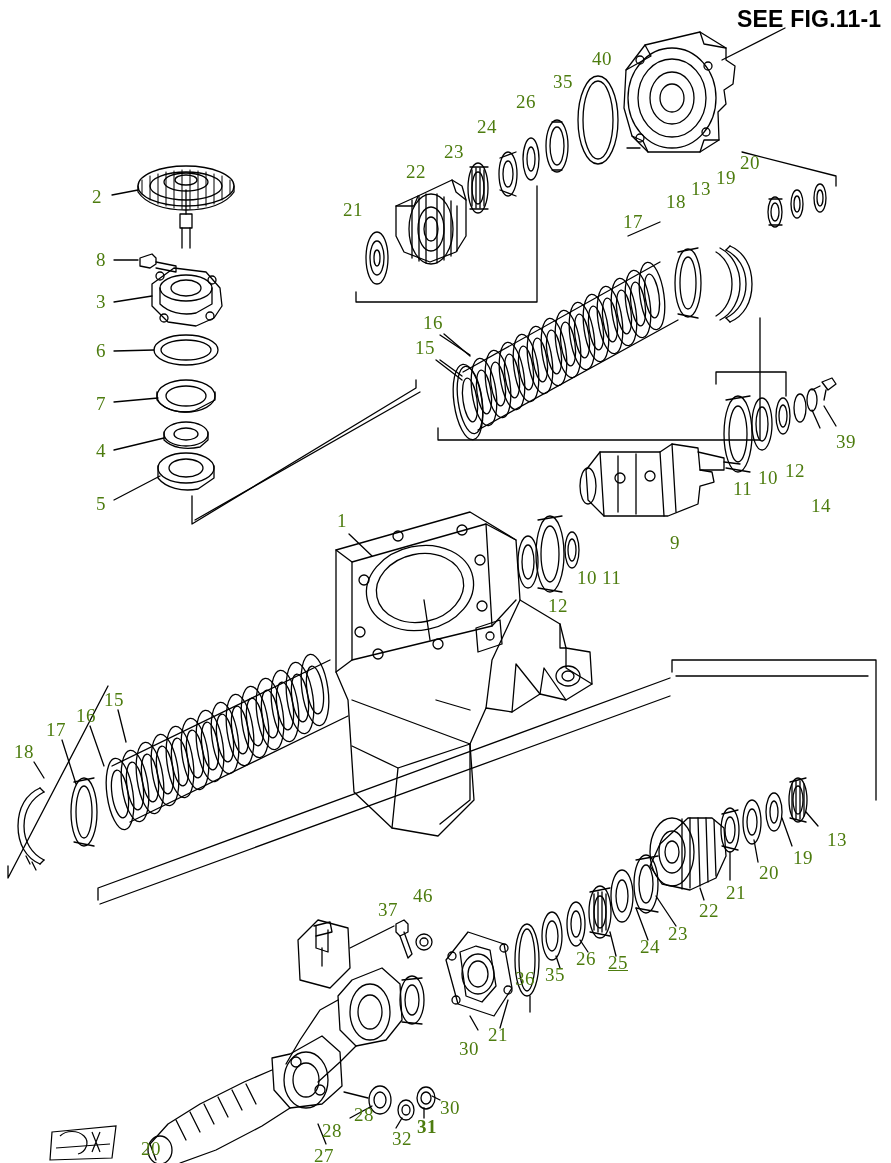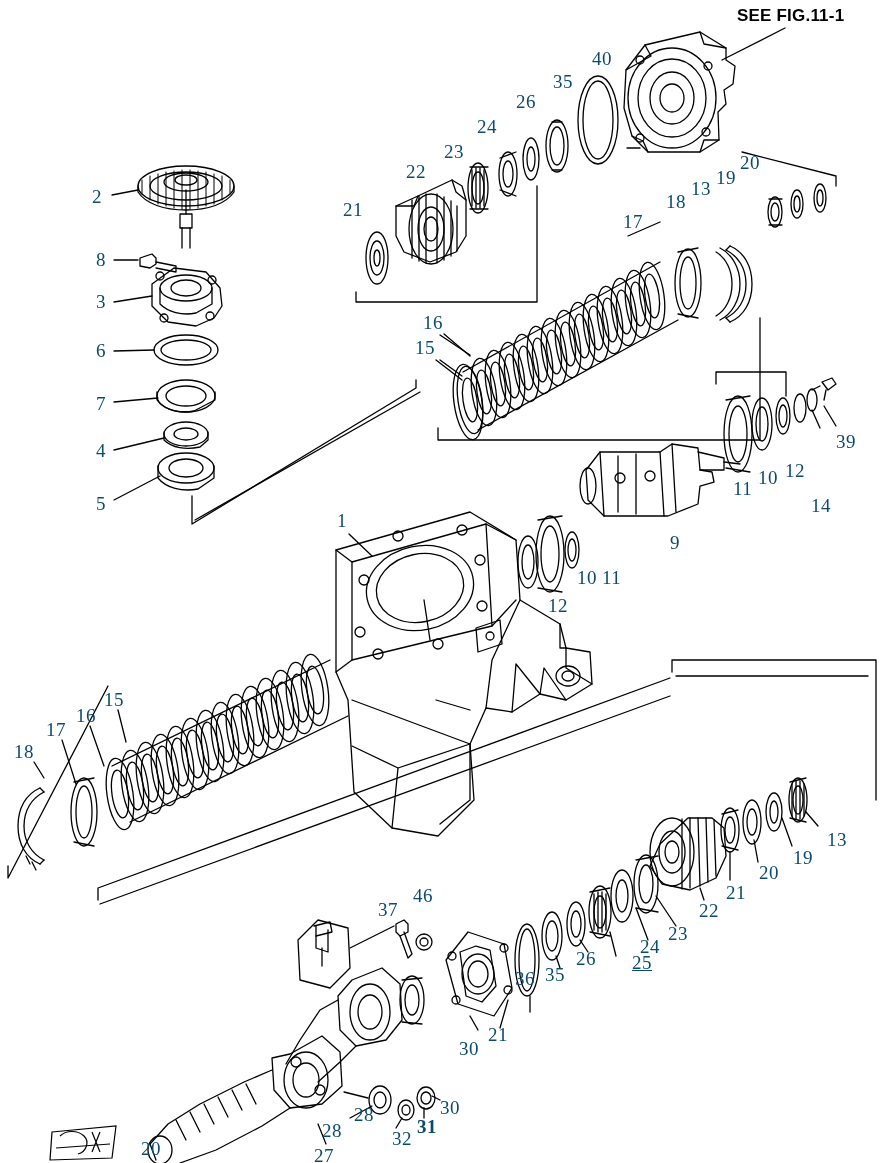--- a/index.html
+++ b/index.html
@@ -20,29 +20,29 @@
   #art {
     position: absolute;
     left: 0; top: 0;
     width: 891px;
     height: 1163px;
   }
   .callout {
     position: absolute;
     font-family: "Liberation Serif", serif;
     font-size: 19px;
-    color: #0c4a6e;
+    color: #4d7c0f;
     line-height: 1;
     white-space: nowrap;
     letter-spacing: 0.5px;
   }
   .fignote {
     position: absolute;
     font-family: "Liberation Sans", sans-serif;
-    font-size: 17px;
+    font-size: 23px;
     font-weight: bold;
     color: #000000;
     white-space: nowrap;
     letter-spacing: 0.2px;
   }
 </style>
 </head>
 <body>
 
 <div id="sheet">
@@ -573,21 +573,21 @@
   <div class="callout" style="left:76px;  top:706px;">16</div>
   <div class="callout" style="left:104px; top:690px;">15</div>
 
   <div class="callout" style="left:827px; top:830px;">13</div>
   <div class="callout" style="left:793px; top:848px;">19</div>
   <div class="callout" style="left:759px; top:863px;">20</div>
   <div class="callout" style="left:726px; top:883px;">21</div>
   <div class="callout" style="left:699px; top:901px;">22</div>
   <div class="callout" style="left:668px; top:924px;">23</div>
   <div class="callout" style="left:640px; top:937px;">24</div>
-  <div class="callout" style="left:632px; top:953px;text-decoration:underline;">25</div>
+  <div class="callout" style="left:608px; top:953px;text-decoration:underline;">25</div>
   <div class="callout" style="left:576px; top:949px;">26</div>
   <div class="callout" style="left:545px; top:965px;">35</div>
   <div class="callout" style="left:515px; top:969px;">36</div>
   <div class="callout" style="left:488px; top:1025px;">21</div>
   <div class="callout" style="left:459px; top:1039px;">30</div>
 
   <div class="callout" style="left:378px; top:900px;">37</div>
   <div class="callout" style="left:413px; top:886px;">46</div>
 
   <div class="callout" style="left:354px; top:1105px;">28</div>

